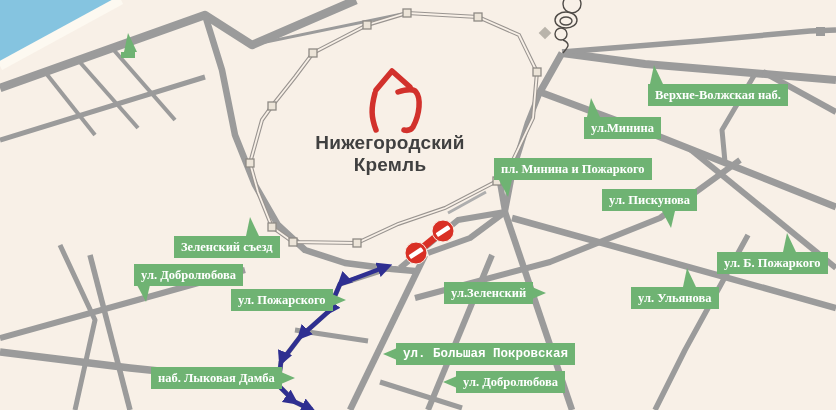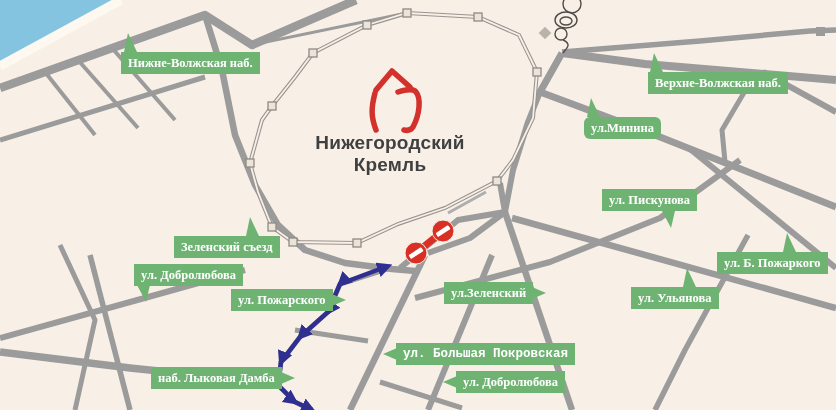--- a/index.html
+++ b/index.html
@@ -131,30 +131,33 @@
     <g>
       <circle cx="443" cy="231" r="11" fill="#d93025" stroke="#f8f0e7" stroke-width="1"></circle>
       <rect x="435.5" y="228.8" width="15" height="4.6" rx="1" fill="#ffffff" transform="rotate(-33 443 231)"></rect>
     </g>
   </g>
 </svg>
 
 <div class="map-title">Нижегородский Кремль</div>
 
 <div class="map-label" style="left:121px;top:52px;">
-  <span>Нижне-Волжская наб.</span>
   <span class="ptr pt-up" style="left:3px;top:-19px;"></span>
 </div>
-<div class="map-label" style="left:648px;top:72px;">
+<div class="map-label" style="left:648px;top:84px;">
   <span>Верхне-Волжская наб.</span>
   <span class="ptr pt-up" style="left:2px;top:-19px;"></span>
 </div>
-<div class="map-label" style="left:584px;top:117px;border-radius:6px;">
+<div class="map-label" style="left:584px;top:117px;">
   <span>ул.Минина</span>
   <span class="ptr pt-up" style="left:3px;top:-19px;"></span>
+</div>
+<div class="map-label" style="left:494px;top:158px;">
+  <span>пл. Минина и Пожаркого</span>
+  <span class="ptr pt-down" style="left:5px;bottom:-17px;"></span>
 </div>
 <div class="map-label" style="left:584px;top:189px;margin-left:18px;">
   <span>ул. Пискунова</span>
   <span class="ptr pt-down" style="left:60px;bottom:-17px;"></span>
 </div>
 <div class="map-label" style="left:717px;top:252px;">
   <span>ул. Б. Пожаркого</span>
   <span class="ptr pt-up" style="left:66px;top:-19px;"></span>
 </div>
 <div class="map-label" style="left:631px;top:287px;">

